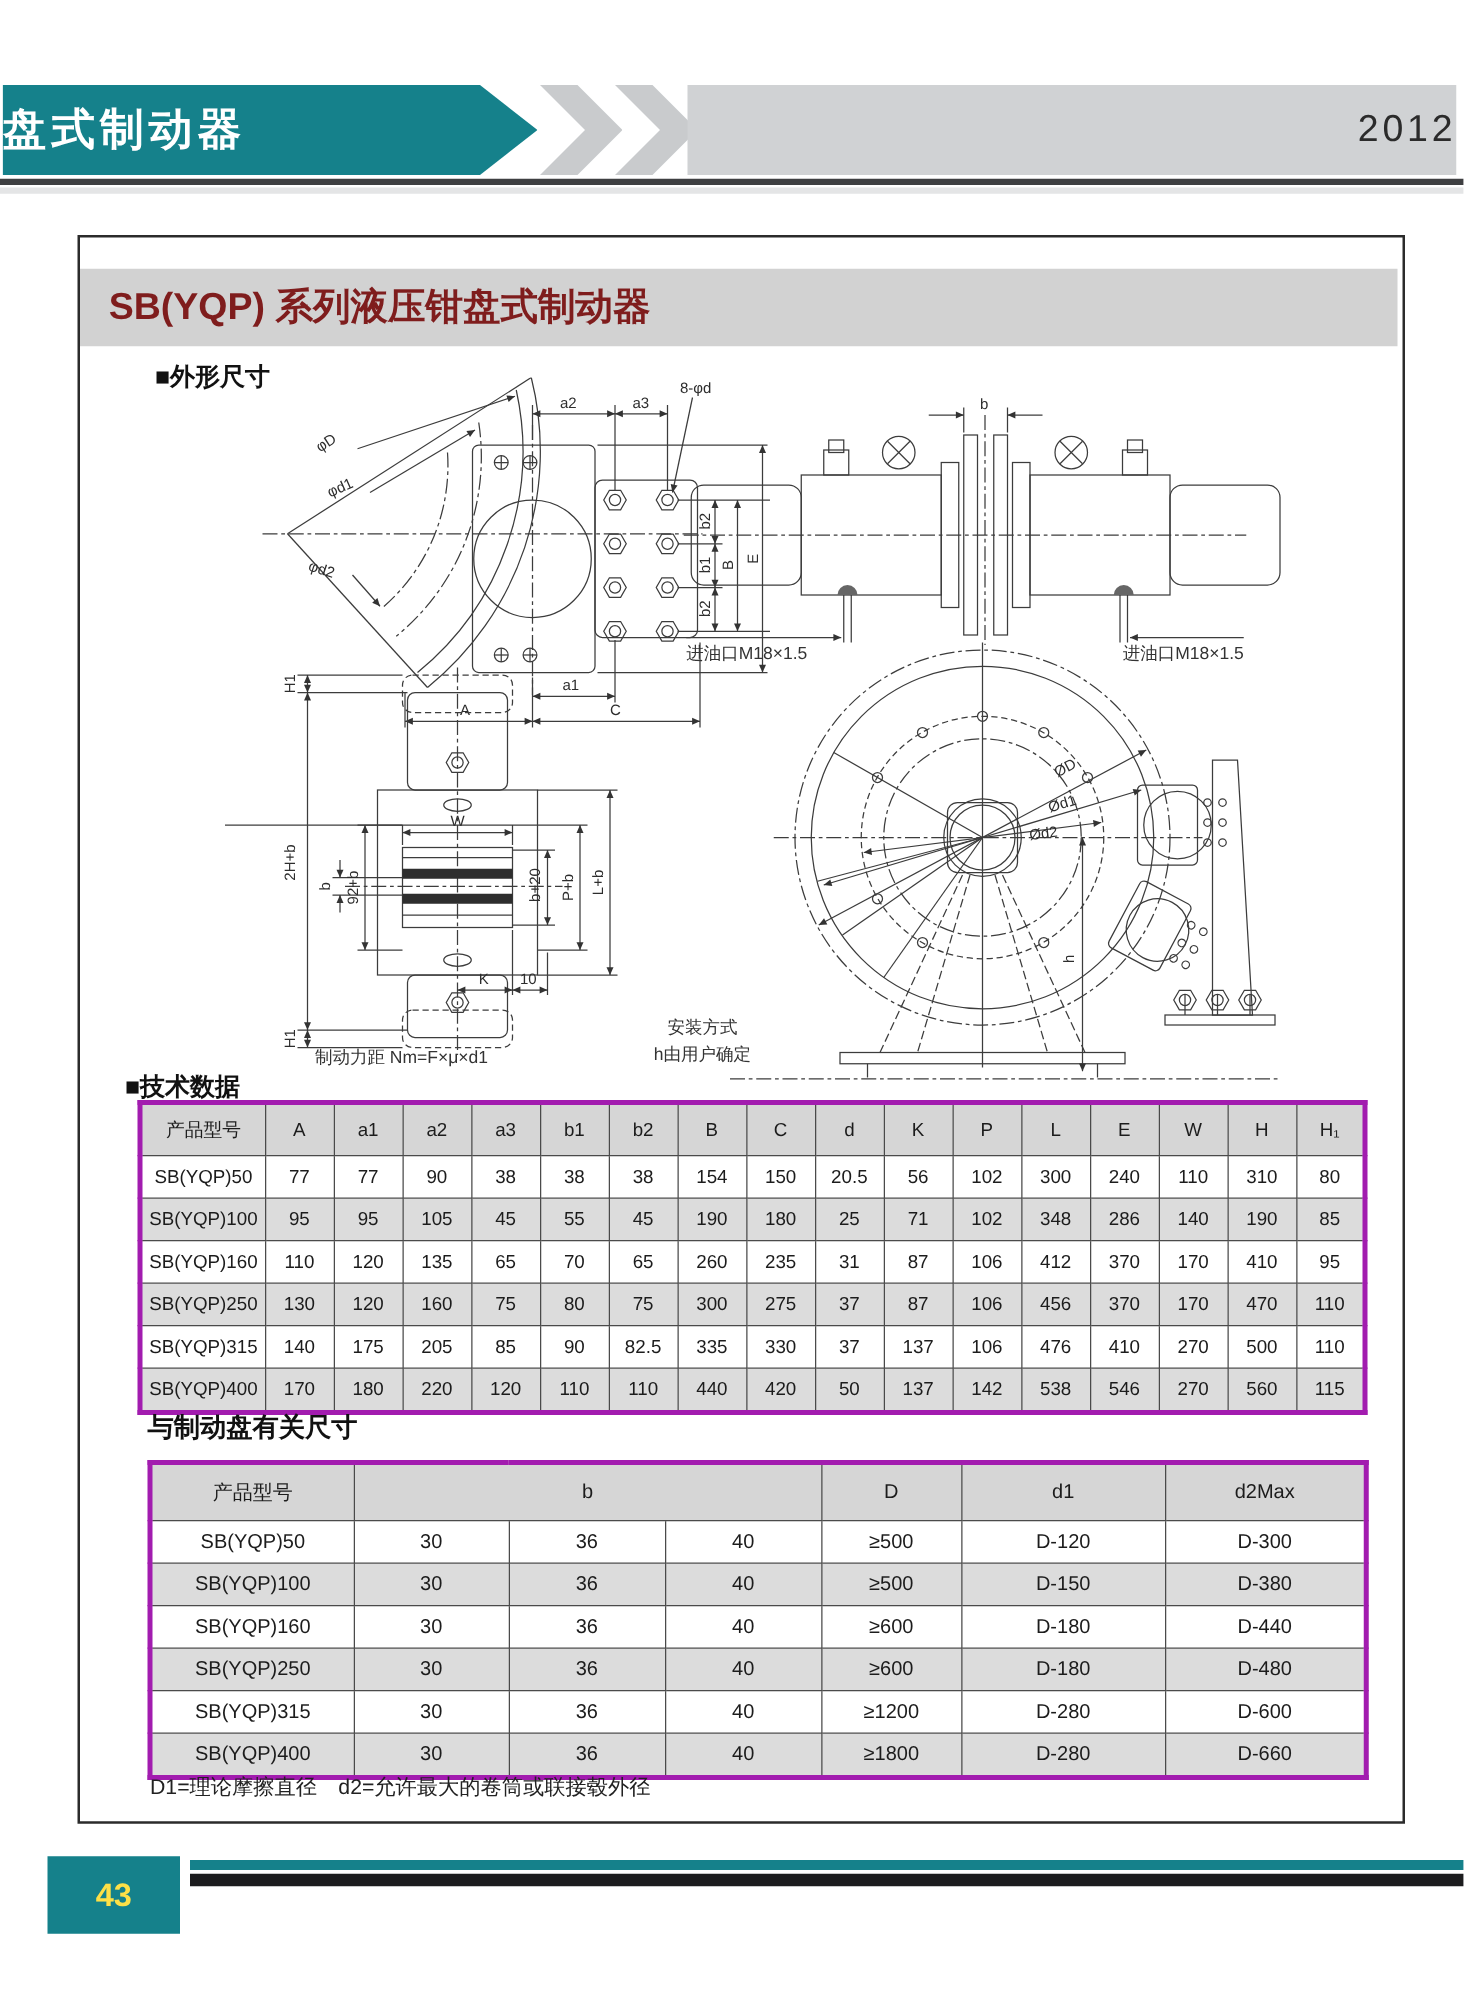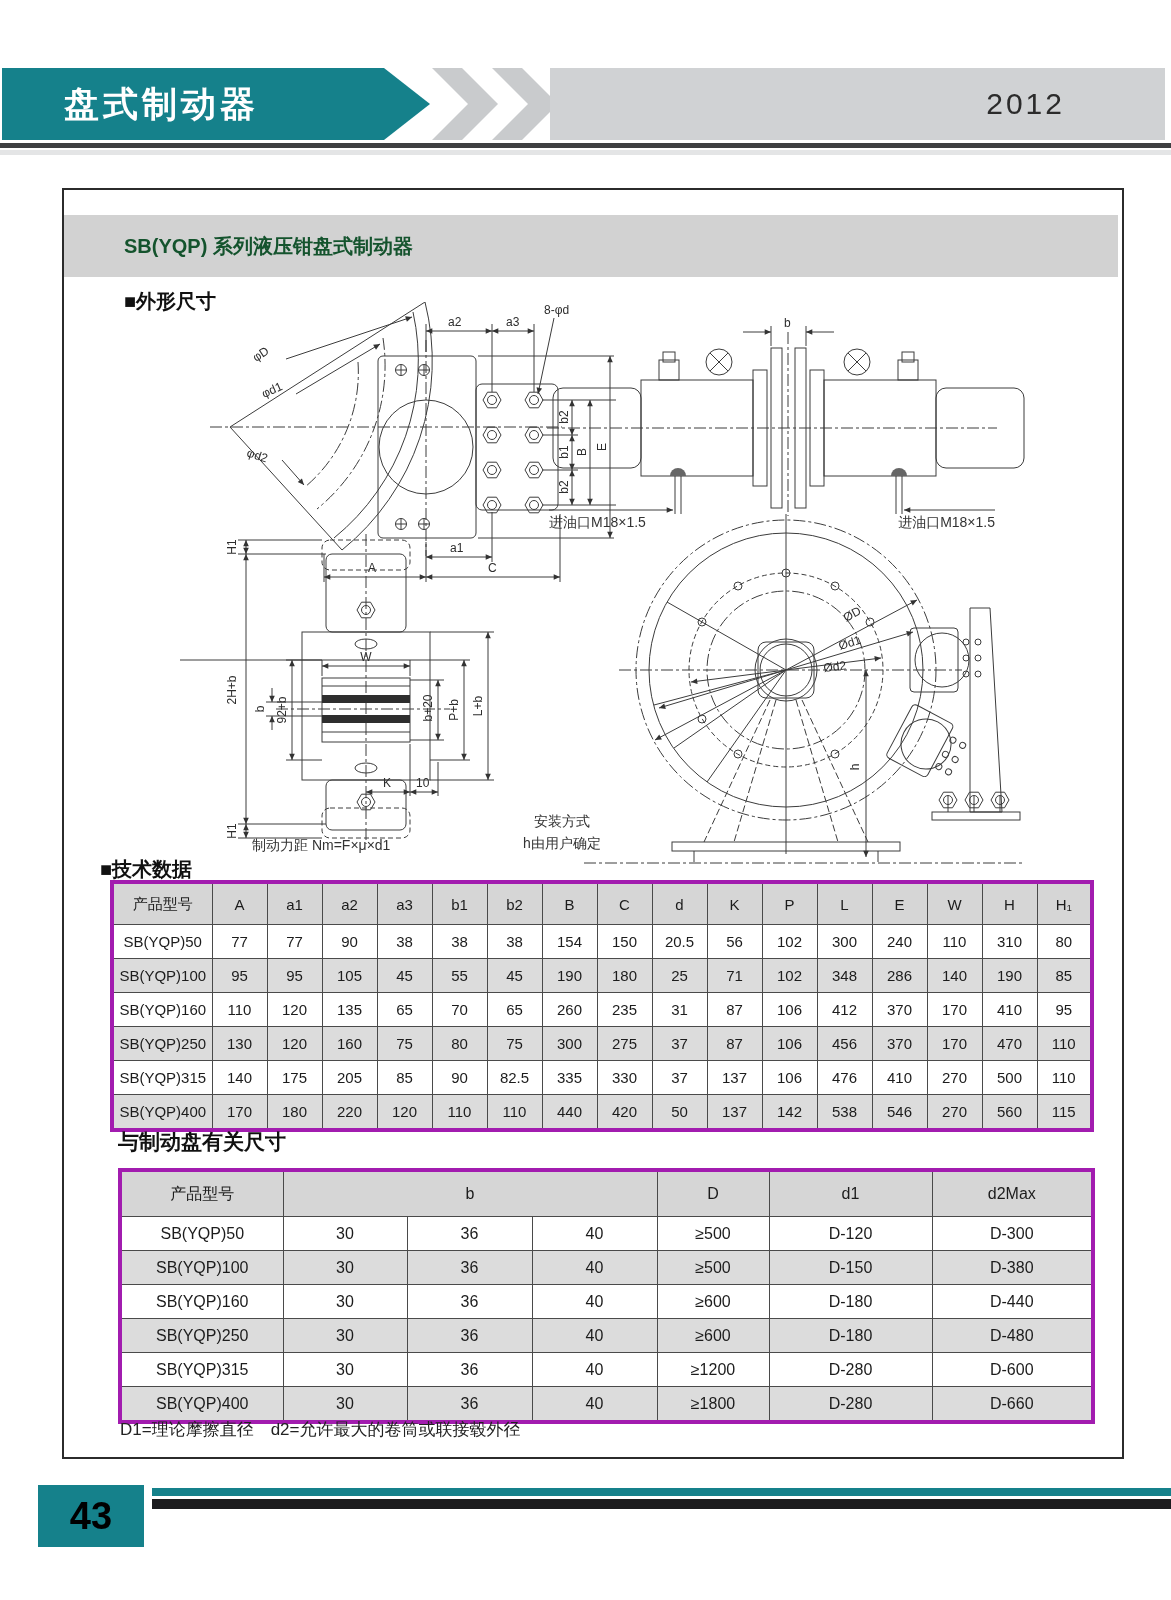--- a/index.html
+++ b/index.html
@@ -2,34 +2,34 @@
 <html><head>
 <meta charset="utf-8">
 <style>
   html,body{margin:0;padding:0;background:#fff;}
   .page{position:relative;width:1171px;height:1600px;background:#fff;overflow:hidden;
         font-family:"Liberation Sans","DejaVu Sans",sans-serif;color:#1d1d1d;}
 
   
   .banner-teal{position:absolute;left:2px;top:68px;width:428px;height:72px;background:#15818b;
     clip-path:polygon(0 0,382px 0,428px 36px,382px 72px,0 72px);}
-  .banner-teal span{display:block;padding-left:62px;line-height:72px;font-size:35px;font-weight:bold;color:#fff;letter-spacing:4px;}
+  .banner-teal span{display:block;line-height:72px;font-size:35px;font-weight:bold;color:#fff;letter-spacing:4px;}
   .chev{position:absolute;top:68px;width:66px;height:72px;background:#c9cbcd;
     clip-path:polygon(0 0,30px 0,66px 36px,30px 72px,0 72px,36px 36px);}
   .chev1{left:432px;}
   .chev2{left:492px;}
   .banner-gray{position:absolute;left:550px;top:68px;width:615px;height:72px;background:#d0d2d4;}
-  .banner-gray span{display:block;text-align:right;padding-right:100px;line-height:72px;font-size:30px;color:#2b2b2b;letter-spacing:3px;}
+  .banner-gray span{display:block;text-align:right;line-height:72px;font-size:30px;color:#2b2b2b;letter-spacing:3px;}
   .hdr-rule{position:absolute;left:0;top:143px;width:1171px;height:5px;background:#3e3f41;}
   .hdr-rule2{position:absolute;left:0;top:150px;width:1171px;height:5px;background:#e4e5e6;}
 
   
   .box{position:absolute;left:62px;top:188px;width:1058px;height:1267px;border:2px solid #2b2b2b;background:#fff;}
   .box-titlebar{position:absolute;left:0;top:25px;width:1054px;height:62px;background:#d2d2d2;}
-  .box-titlebar span{display:block;padding-left:60px;line-height:62px;font-size:20px;font-weight:bold;color:#14532d;}
+  .box-titlebar span{display:block;padding-left:23px;line-height:62px;font-size:30px;font-weight:bold;color:#7f1d1d;}
   .sec-heading{position:absolute;font-size:20px;font-weight:bold;color:#111;}
   .h-outline{left:50px;top:98px;margin-left:10px;}
   .h-tech{left:36px;top:666px;}
   .h-disc{left:54px;top:938px;font-size:21px;}
   .footnote{position:absolute;left:56px;top:1228px;font-size:17px;color:#222;}
 
   
   .drawings{position:absolute;left:28px;top:112px;}
   .s{stroke:#3c3c3c;fill:none;stroke-width:1;}
   .cl{stroke-dasharray:12 3 3 3;}
@@ -46,21 +46,21 @@
   table{border:4px solid #a21caf;}
   .tech-table th{height:40px;background:#d6d6d6;}
   .tech-table td{height:33px;}
   .disc-table th{height:44px;background:#d6d6d6;}
   .disc-table td{height:33px;}
   tbody tr:nth-child(even) td{background:#dcdcdc;}
   tbody tr:nth-child(odd) td{background:#fff;}
 
   
   .pagenum{position:absolute;left:38px;top:1485px;width:106px;height:62px;background:#15818b;}
-  .pagenum span{display:block;text-align:center;line-height:62px;font-size:38px;font-weight:bold;color:#000000;}
+  .pagenum span{display:block;text-align:center;line-height:62px;font-size:26px;font-weight:bold;color:#fde047;}
   .stripe-teal{position:absolute;left:152px;top:1488px;width:1019px;height:8px;background:#15818b;}
   .stripe-black{position:absolute;left:152px;top:1499px;width:1019px;height:10px;background:#1c1c1e;}
 </style>
 </head>
 <body>
 
 <div class="page">
 
   <div class="banner-teal">
     <span>盘式制动器</span>

